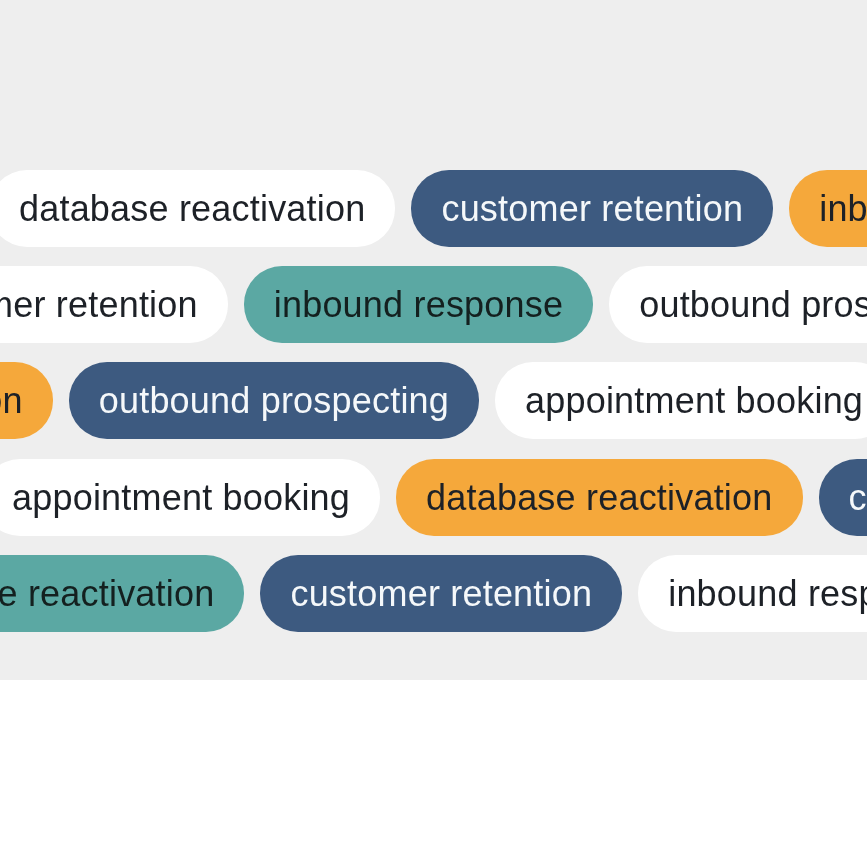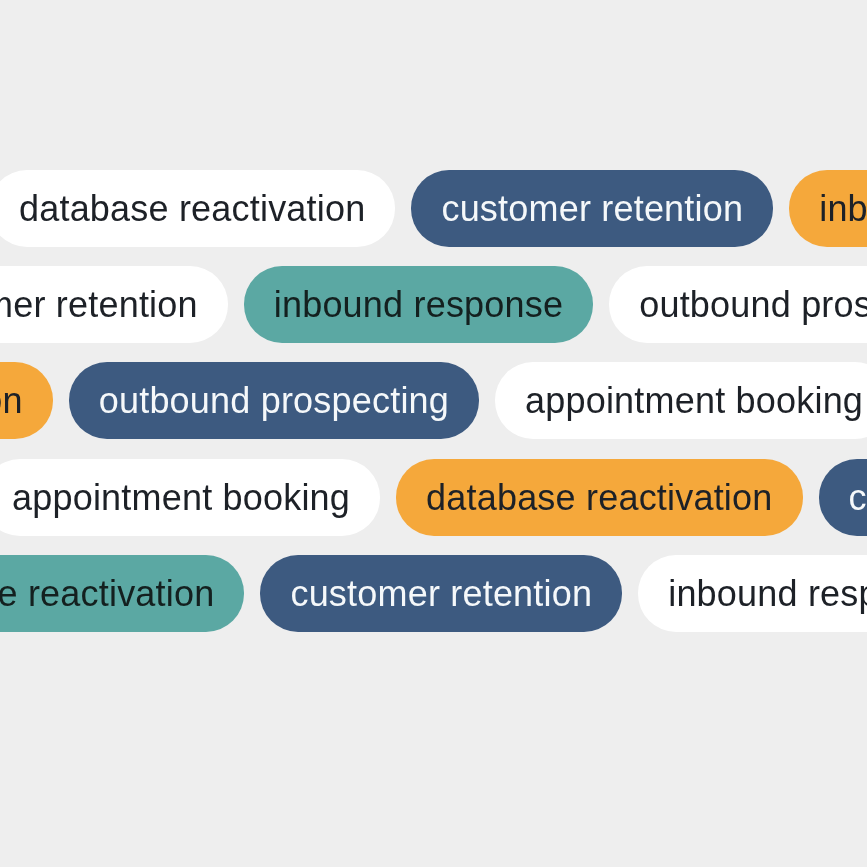--- a/index.html
+++ b/index.html
@@ -2,21 +2,21 @@
 <html><head>
 <meta charset="utf-8">
 <style>
   html, body {
     margin: 0;
     padding: 0;
   }
   .canvas {
     position: relative;
     width: 867px;
-    height: 867px;
+    height: 680px;
     background: #eeeeee;
     overflow: hidden;
     font-family: "Liberation Sans", "DejaVu Sans", sans-serif;
   }
   .row {
     position: absolute;
     display: flex;
     gap: 16px;
     white-space: nowrap;
   }

